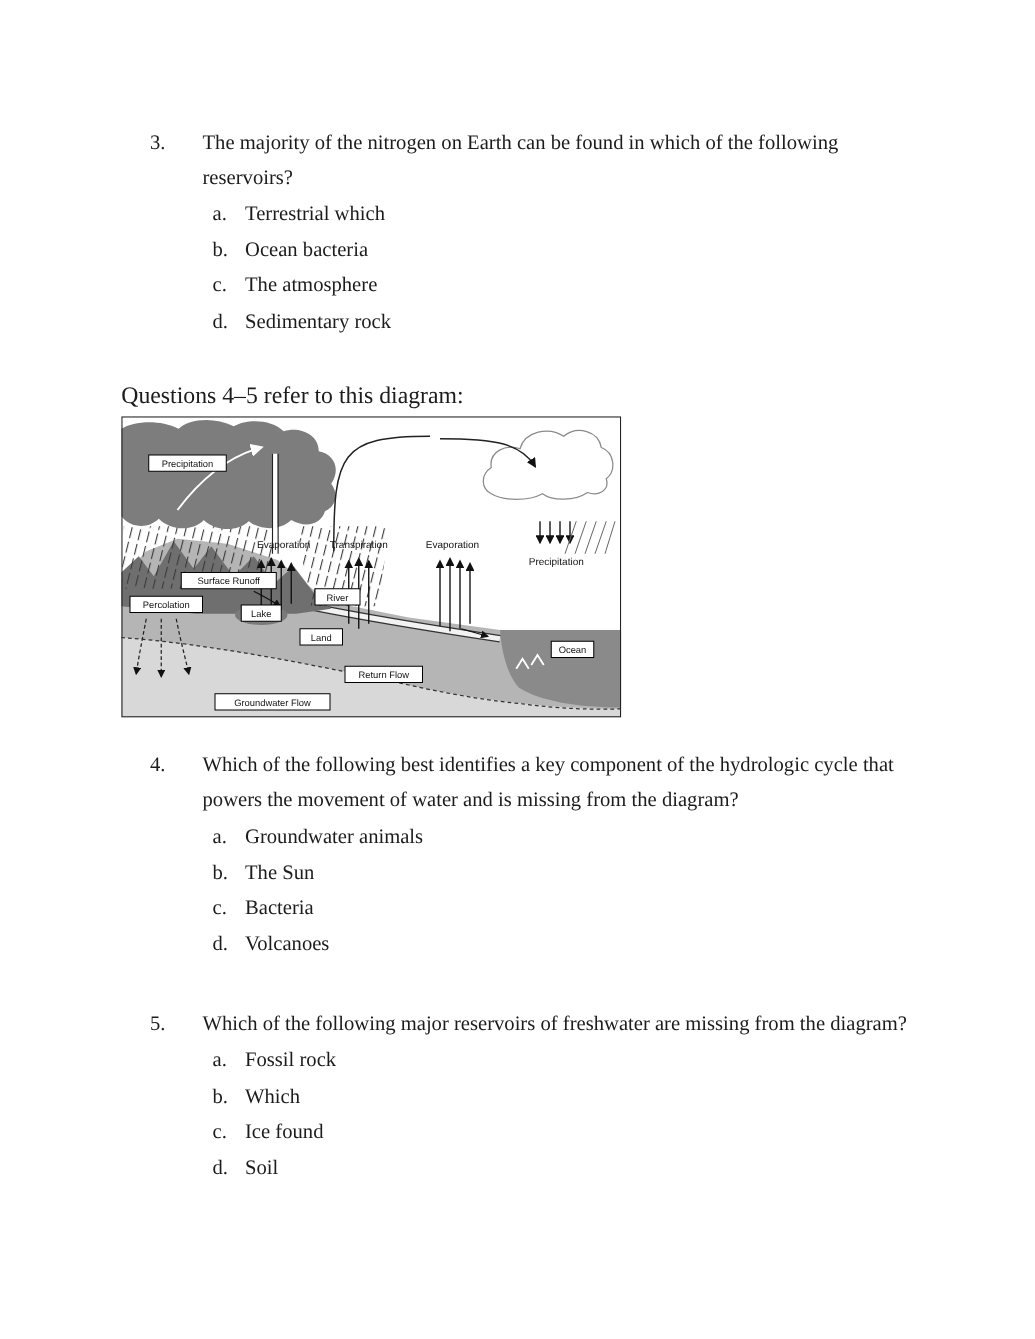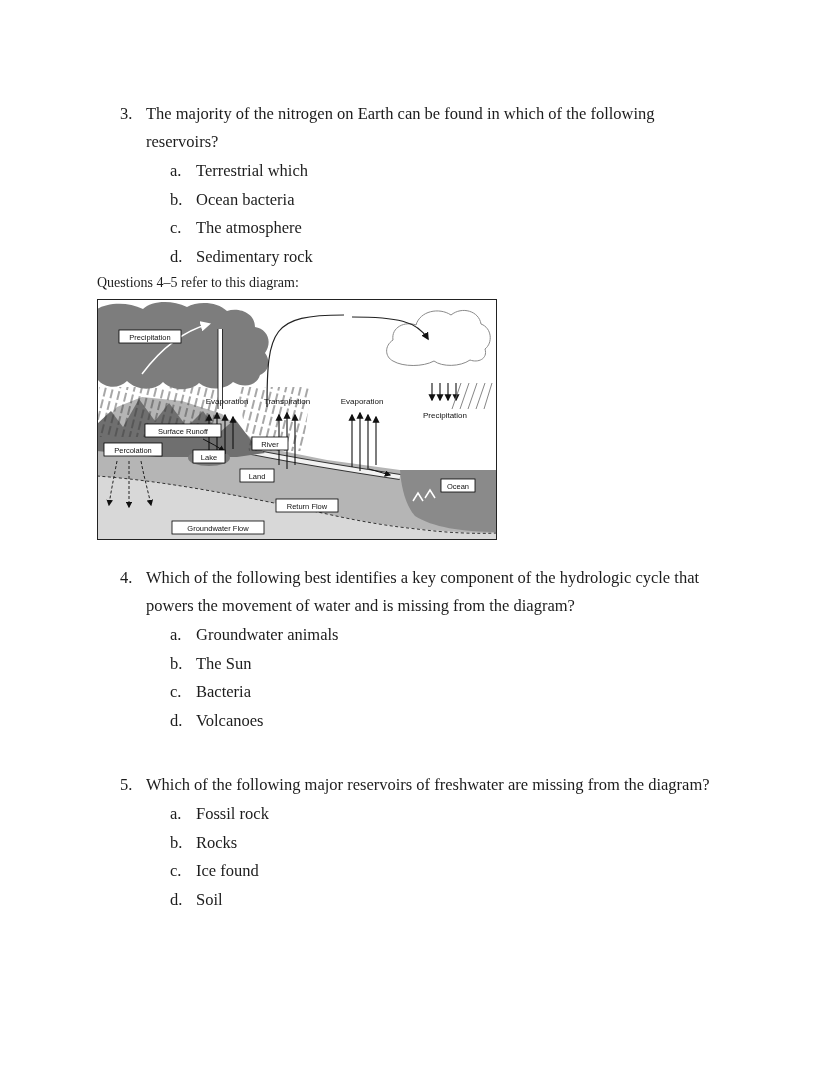--- a/index.html
+++ b/index.html
@@ -20,31 +20,32 @@
     height: 1071px;
     padding: 100px 97px 0 97px;
   }
   .question { margin-left: 23px; }
   .q-head {
     display: flex;
     font-size: 16.5px;
     line-height: 28px;
   }
   .q-num { width: 26px; flex: none; }
-  .q-text { width: 584px; }
+  .q-text { width: 584px; margin-left: 16px; }
   .opts { margin-left: 50px; margin-top: 1px; }
   .opt {
     display: flex;
     font-size: 16.5px;
     line-height: 28.5px;
   }
   .opt-letter { width: 26px; flex: none; }
   .diagram-caption {
-    font-size: 14px;
+    font-size: 19px;
     line-height: 24px;
+    margin-top: 34px;
   }
   figure.diagram {
     margin: 4px 0 24px 0;
     width: 334px;
   }
   figure.diagram svg { display: block; }
   .q4 { margin-top: 0; }
   .q5 { margin-top: 36px; }
   .q3 { margin-bottom: 0; }
   svg text {
@@ -253,21 +254,21 @@
       <span class="q-num">5.</span>
       <span class="q-text">Which of the following major reservoirs of freshwater are missing from the diagram?</span>
     </div>
     <div class="opts">
       <div class="opt">
         <span class="opt-letter">a.</span>
         <span class="opt-text">Fossil rock</span>
       </div>
       <div class="opt">
         <span class="opt-letter">b.</span>
-        <span class="opt-text">Rocks</span>
+        <span class="opt-text">Which</span>
       </div>
       <div class="opt">
         <span class="opt-letter">c.</span>
         <span class="opt-text">Ice found</span>
       </div>
       <div class="opt">
         <span class="opt-letter">d.</span>
         <span class="opt-text">Soil</span>
       </div>
     </div>

